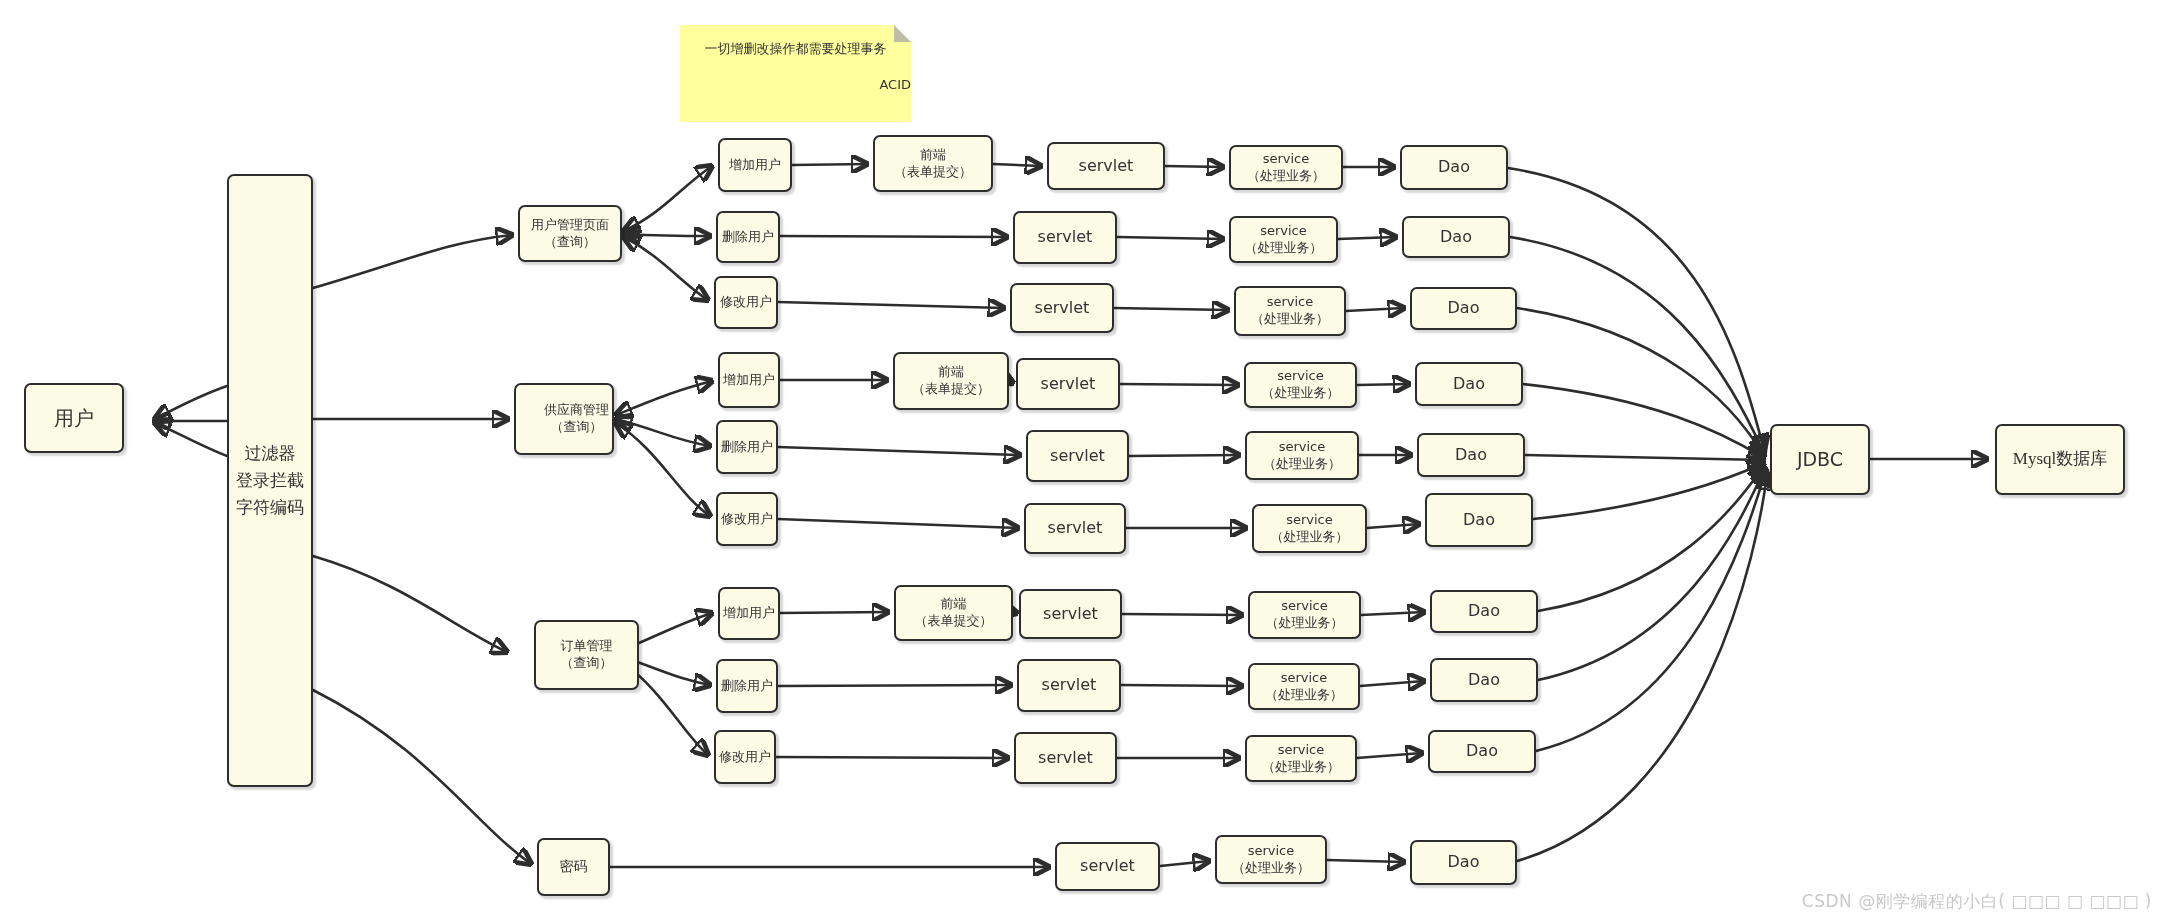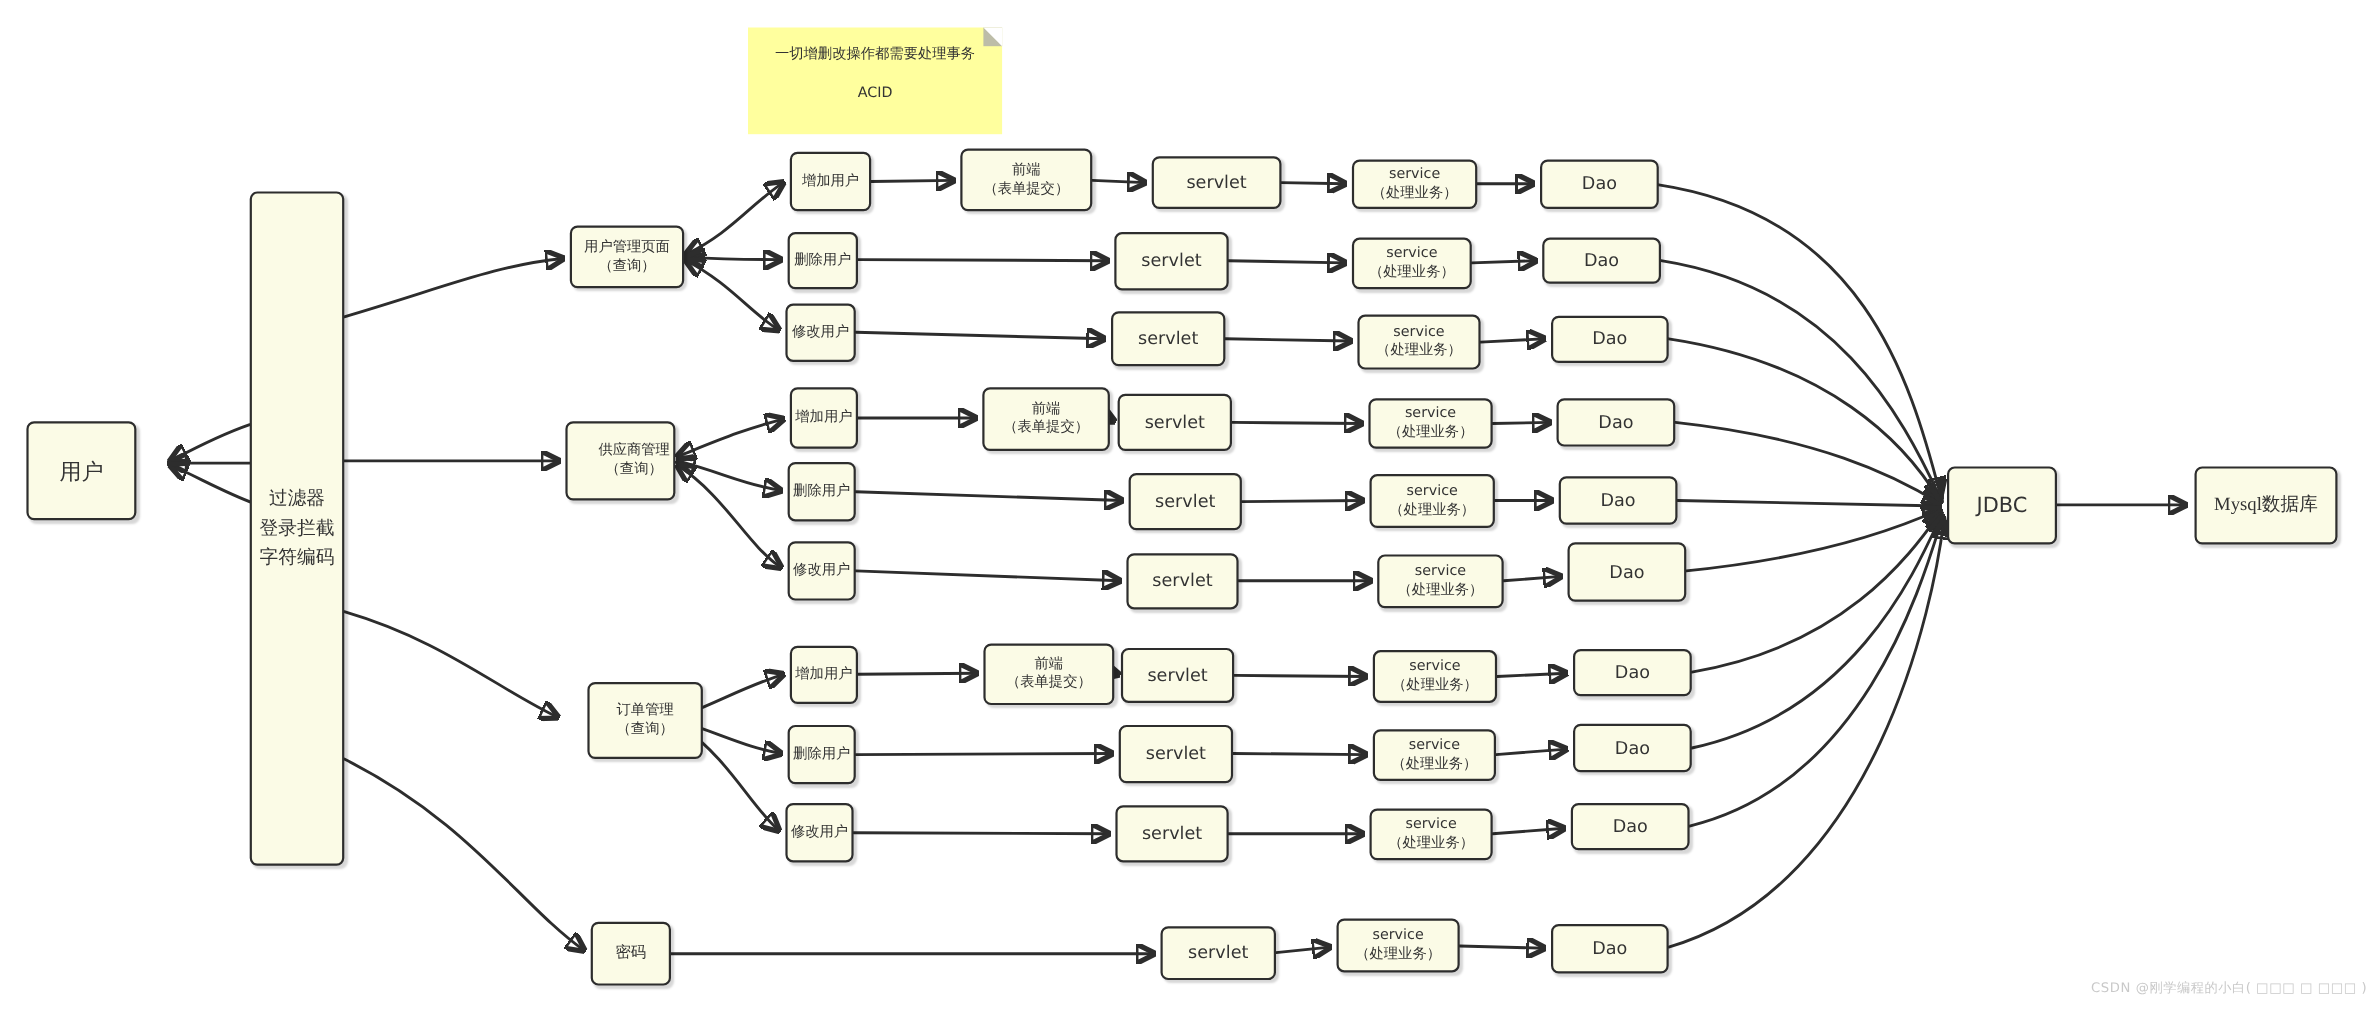--- a/index.html
+++ b/index.html
@@ -15,27 +15,27 @@
     position:absolute;box-sizing:border-box;display:flex;flex-direction:column;
     align-items:center;justify-content:center;text-align:center;
     background:var(--fill);border:2.5px solid var(--border);border-radius:7px;
     box-shadow:2.5px 2.5px 2px rgba(0,0,0,0.16);color:var(--text);line-height:1.3;
   }
   .node div{white-space:nowrap;}
   .note{
     position:absolute;left:632px;top:25px;width:231px;height:97px;background:var(--note);
     color:var(--text);font-size:13px;text-align:center;box-sizing:border-box;padding-top:15px;margin-left:48px;
   }
-  .note .l2{margin-top:19px;}
+  .note .l2{margin-top:19px;text-align:right;}
   .fold{
     position:absolute;top:0;right:0;width:0;height:0;border-style:solid;
     border-width:0 17px 17px 0;border-color:var(--bg) var(--bg) var(--fold) var(--fold);
   }
   .watermark{
-    position:absolute;right:11px;top:890px;font-size:12px;color:var(--wm);
+    position:absolute;right:11px;top:890px;font-size:17px;color:var(--wm);
     letter-spacing:0.5px;white-space:nowrap;
   }
 </style>
 </head>
 <body>
 
 <div class="canvas">
   <svg class="edges" width="2163" height="921" viewBox="0 0 2163 921" xmlns="http://www.w3.org/2000/svg">
     <defs>
       <marker id="arr" viewBox="0 0 10 10" refX="9" refY="5" markerWidth="7" markerHeight="7" orient="auto-start-reverse">
@@ -106,21 +106,21 @@
       </g>
   </svg>
 
   <div class="note">
     <div class="l1">一切增删改操作都需要处理事务</div>
     <div class="l2">ACID</div>
     <div class="fold"></div>
   </div>
 
   <div id="nodes">
-      <div class="node" style="left: 24px; top: 383px; width: 100px; height: 90px; font-size: 20px;">
+      <div class="node" style="left: 24px; top: 383px; width: 100px; height: 70px; font-size: 20px;">
         <div>用户</div>
       </div>
       <div class="node" style="left: 227px; top: 174px; width: 86px; height: 613px; font-size: 17px; line-height: 1.6;">
         <div>过滤器</div>
         <div>登录拦截</div>
         <div>字符编码</div>
       </div>
       <div class="node" style="left: 518px; top: 205px; width: 104px; height: 57px; font-size: 13px;">
         <div>用户管理页面</div>
         <div>（查询）</div>

